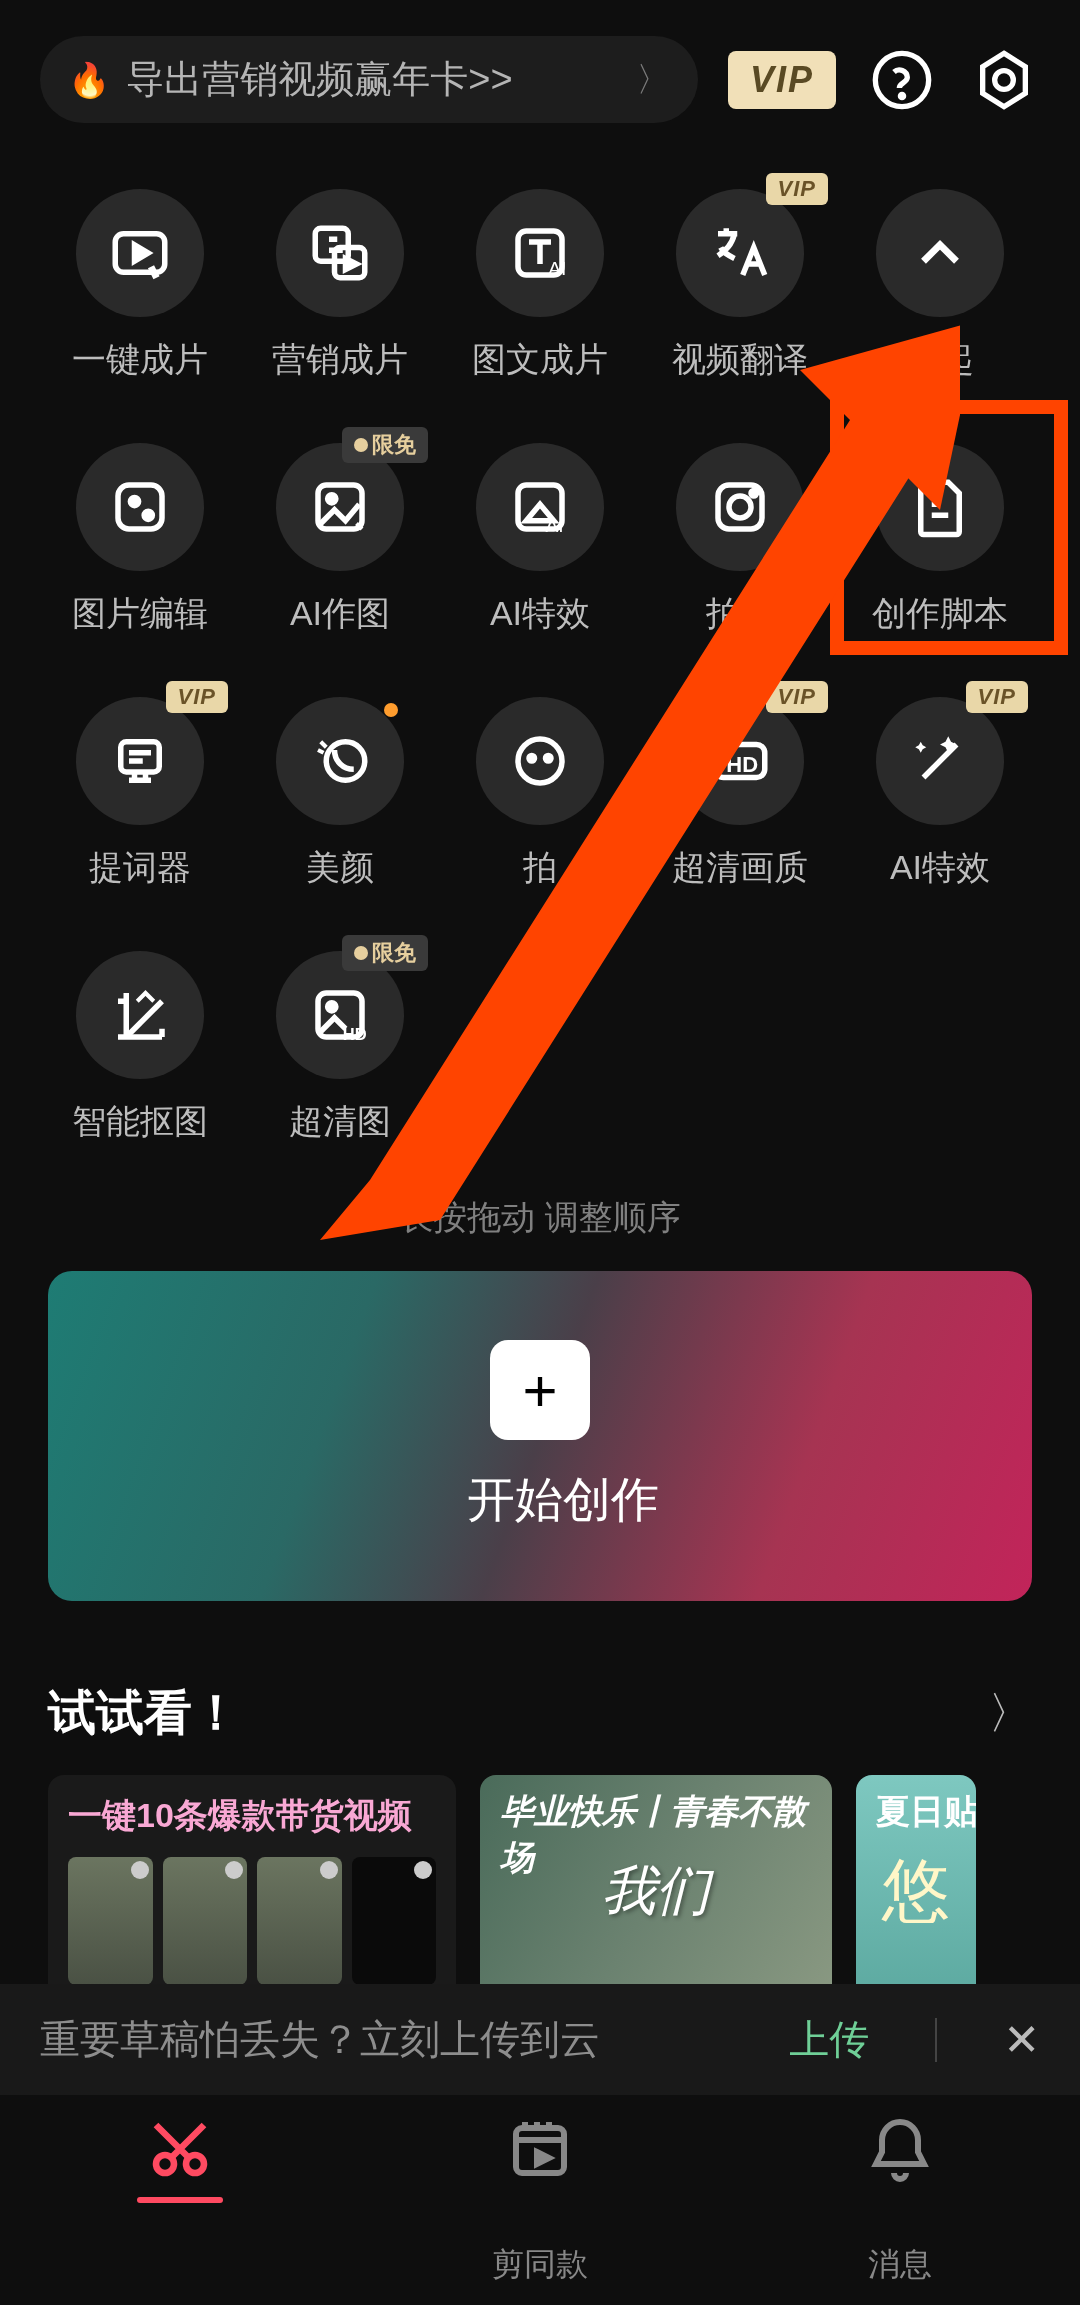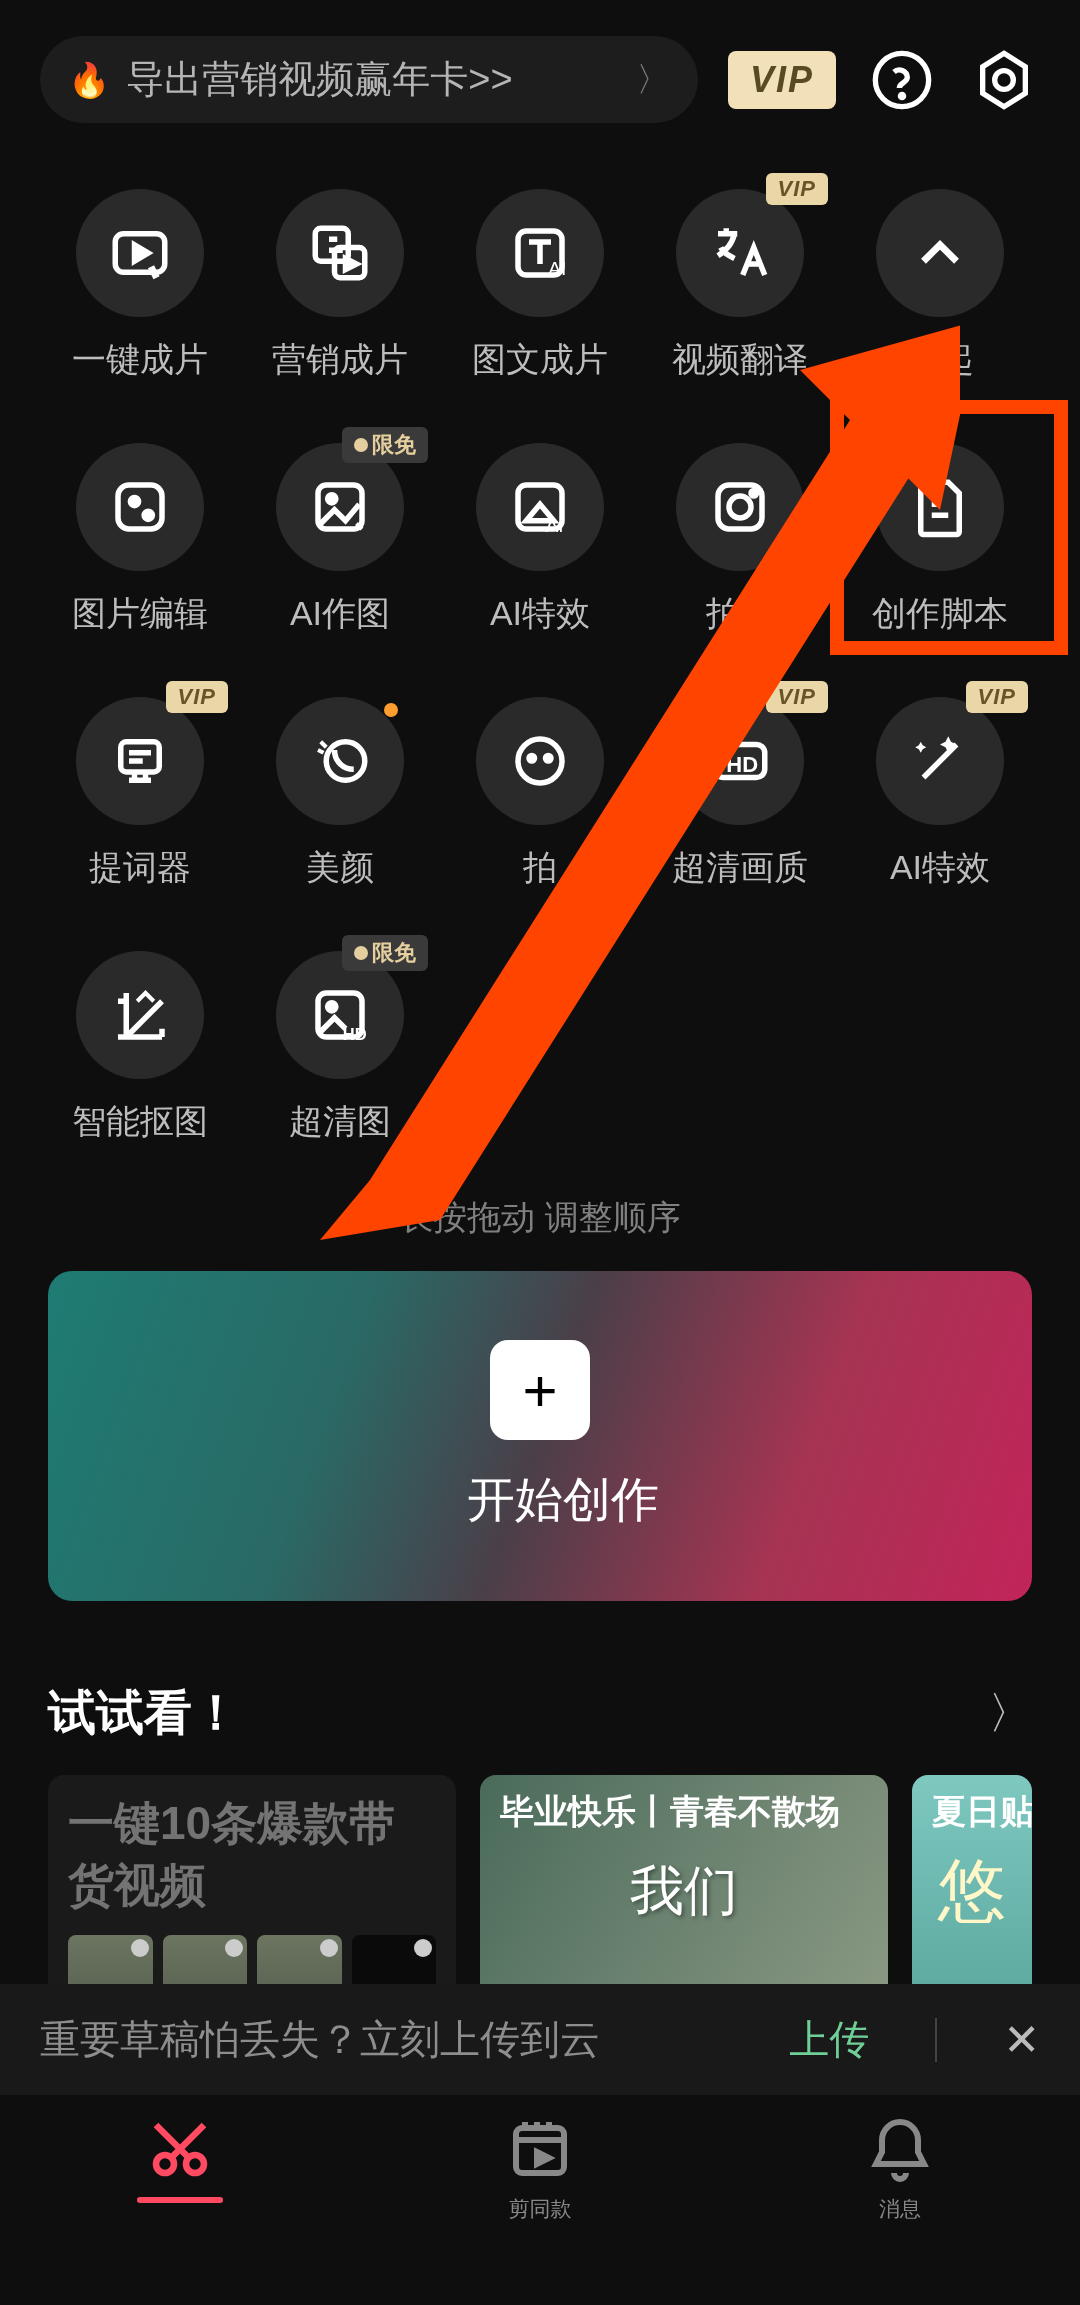--- a/index.html
+++ b/index.html
@@ -143,27 +143,27 @@
   overflow: hidden;
 }
 .try-card {
   flex: 0 0 auto;
   border-radius: 16px;
   overflow: hidden;
   height: 232px;
   position: relative;
 }
 .try-card-1 { width: 408px; background: #1a1a1a; padding: 18px 20px; }
-.try-card-1-title { font-size: 46px; font-weight: 600; color: #737373; margin-bottom: 18px; }
+.try-card-1-title { font-size: 34px; font-weight: 600; color: #f9a8d4; margin-bottom: 18px; }
 .thumb-row { display: flex; gap: 10px; }
 .thumb { width: 86px; height: 128px; background: linear-gradient(#6b7560, #4a5144); border-radius: 8px; position: relative; }
 .thumb::after { content: ""; position: absolute; top: 4px; right: 4px; width: 18px; height: 18px; background: #ccc; border-radius: 50%; }
 .thumb-dark { background: #0a0a0a; }
 
-.try-card-2 { width: 408px; background: linear-gradient(120deg, #4a6b5a, #6b8270, #8a9982); display: flex; align-items: center; justify-content: center; }
+.try-card-2 { width: 352px; background: linear-gradient(120deg, #4a6b5a, #6b8270, #8a9982); display: flex; align-items: center; justify-content: center; font-style: italic; }
 .try-card-2 .ov { position: absolute; top: 14px; left: 20px; font-size: 34px; font-weight: 600; color: #fff; }
 .try-card-2 .calig { font-size: 54px; color: #fff; font-family: "KaiTi", cursive; text-shadow: 2px 2px 4px rgba(0,0,0,0.4); }
 
 .try-card-3 { width: 120px; background: linear-gradient(#7ec8c0, #5ba89f); display: flex; align-items: center; justify-content: center; }
 .try-card-3 .ov { position: absolute; top: 14px; left: 20px; font-size: 34px; font-weight: 600; color: #fff; white-space: nowrap; }
 .try-card-3 .calig { font-size: 68px; color: #fff7c8; font-family: "KaiTi", cursive; }
 
 
 .upload-bar {
   position: absolute;
@@ -190,21 +190,21 @@
   padding-top: 18px;
 }
 .nav-item {
   flex: 1;
   display: flex;
   flex-direction: column;
   align-items: center;
   gap: 10px;
 }
 .nav-item svg { width: 72px; height: 72px; }
-.nav-label { color: #888; font-size: 21px; }
+.nav-label { color: #888; font-size: 32px; margin-top: 48px; }
 .nav-active-bar {
   width: 86px; height: 6px; background: #ff4a61; border-radius: 3px;
   margin-top: 2px;
 }
 
 
 .arrow-svg {
   position: absolute;
   top: 280px;
   left: 240px;

